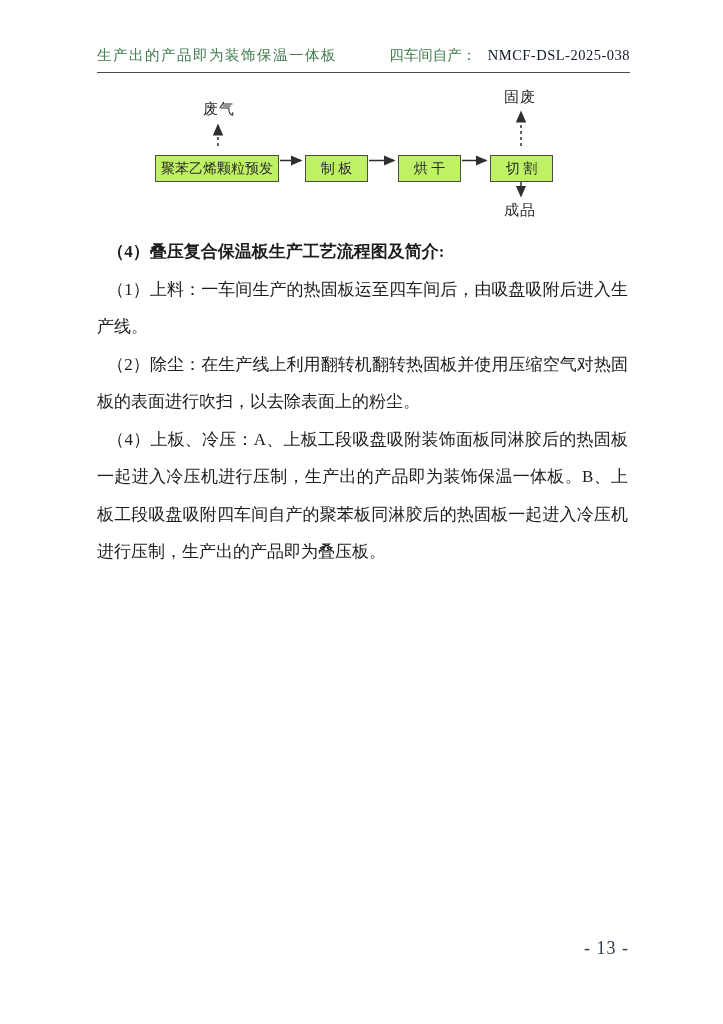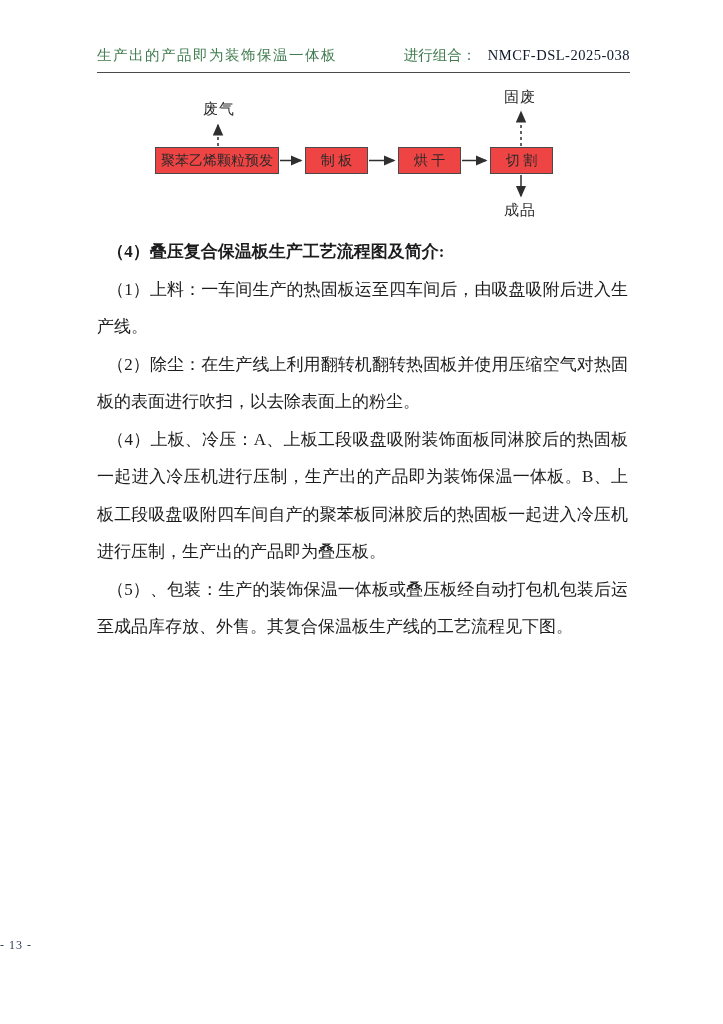--- a/index.html
+++ b/index.html
@@ -23,24 +23,25 @@
   .company { color: #3f7b4d; letter-spacing: 1.5px; }
   .archive { white-space: nowrap; }
   .archive-label { color: #3f7b4d; }
   .archive-number { color: #0f172a; margin-left: 8px; letter-spacing: 0.5px; }
 
   
   .flowchart { position: absolute; left: 0; top: 88px; width: 674px; height: 145px; font-family: Liberation Serif, serif; }
   .fbox {
     position: absolute;
     border: 1.5px solid #4a4a4a;
-    background: #ef4444;
+    background: #bef264;
     display: flex; align-items: center; justify-content: center;
     font-size: 14px; color: #2a2a2a;
     box-sizing: border-box;
+    margin-top: 8px;
   }
   .fbox-1 { left: 155px; top: 59px; width: 124px; height: 27px; }
   .fbox-2 { left: 305px; top: 59px; width: 63px; height: 27px; }
   .fbox-3 { left: 398px; top: 59px; width: 63px; height: 27px; }
   .fbox-4 { left: 490px; top: 59px; width: 63px; height: 27px; }
   .flabel { position: absolute; font-size: 15px; color: #2a2a2a; letter-spacing: 1px; }
   .flabel-gas     { left: 203px; top: 12px; }
   .flabel-solid   { left: 504px; top: 0px; }
   .flabel-product { left: 504px; top: 113px; }
   .flow-svg { position: absolute; left: 0; top: 0; }
@@ -53,33 +54,33 @@
   }
   .caption { text-align: center; font-weight: bold; margin: 0; }
   .heading { font-weight: bold; text-indent: 0.6em; margin: 0; }
   .content p { margin: 0; }
   .para-intro { text-indent: 2em; }
   .para-num   { text-indent: 0.6em; }
 
   
   .footer {
     position: absolute; left: 0; top: 938px; width: 629px;
-    text-align: left; font-size: 12px; color: #2e3a52;
+    text-align: right; font-size: 18px; color: #2e3a52;
     letter-spacing: 1px;
   }
 </style>
 </head>
 <body>
 
 <div class="page">
 
   <div class="header">
     <span class="company">生产出的产品即为装饰保温一体板</span>
     <span class="archive">
-      <span class="archive-label">进行组合：</span>
+      <span class="archive-label">四车间自产：</span>
       <span class="archive-number">NMCF-DSL-2025-038</span>
     </span>
   </div>
 
   <div class="flowchart">
     <svg class="flow-svg" width="723" height="145" viewBox="0 0 723 145">
       <defs>
         <marker id="ah" markerWidth="9" markerHeight="8" refX="7" refY="3.5" orient="auto">
           <path d="M0,0 L8,3.5 L0,7 Z" fill="#2f2f2f"></path>
         </marker>
@@ -104,18 +105,17 @@
     <div class="fbox fbox-2">制 板</div>
     <div class="fbox fbox-3">烘 干</div>
     <div class="fbox fbox-4">切 割</div>
   </div>
 
   <div class="content">
     <p class="heading">（4）叠压复合保温板生产工艺流程图及简介:</p>
     <p class="para-num">（1）上料：一车间生产的热固板运至四车间后，由吸盘吸附后进入生产线。</p>
     <p class="para-num">（2）除尘：在生产线上利用翻转机翻转热固板并使用压缩空气对热固板的表面进行吹扫，以去除表面上的粉尘。</p>
     <p class="para-num">（4）上板、冷压：A、上板工段吸盘吸附装饰面板同淋胶后的热固板一起进入冷压机进行压制，生产出的产品即为装饰保温一体板。B、上板工段吸盘吸附四车间自产的聚苯板同淋胶后的热固板一起进入冷压机进行压制，生产出的产品即为叠压板。</p>
-    <p class="para-num">（5）、包装：生产的装饰保温一体板或叠压板经自动打包机包装后运至成品库存放、外售。其复合保温板生产线的工艺流程见下图。</p>
   </div>
 
   <div class="footer">- 13 -</div>
 
 </div>
 
 </body></html>

